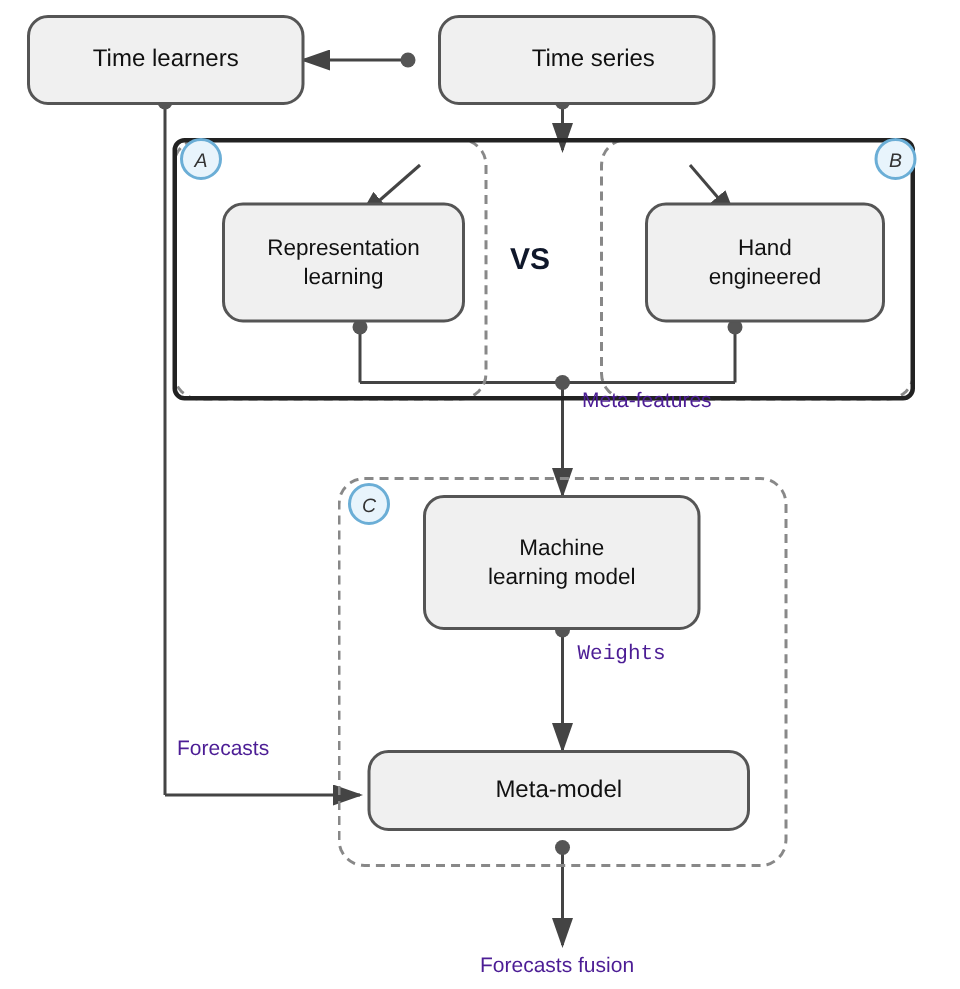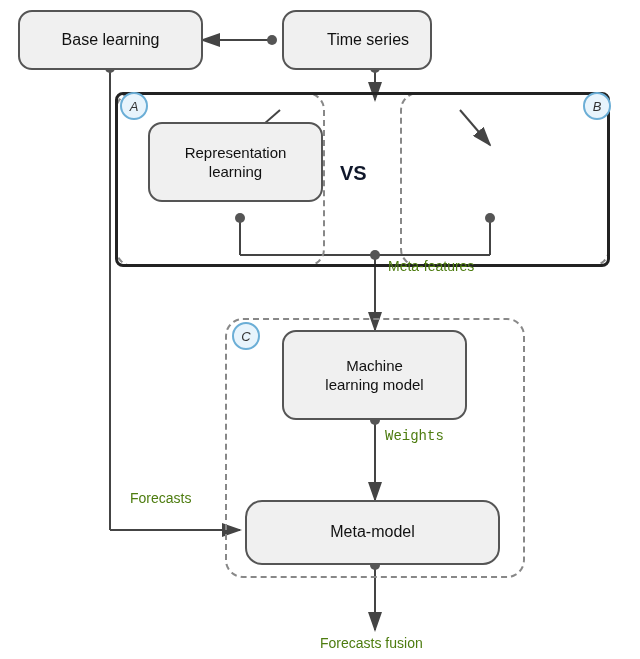--- a/index.html
+++ b/index.html
@@ -60,21 +60,21 @@
       position: absolute;
       top: 0; left: 0;
       width: 640px;
       height: 659px;
       pointer-events: none;
     }
     
     .label-text {
       position: absolute;
       font-size: 14px;
-      color: #4d7c0f;
+      color: #4c1d95;
       text-align: center;
     }
     .vs-text {
       position: absolute;
       font-size: 20px;
       font-weight: bold;
       color: #0f172a;
     }
   </style>
 </head>
@@ -130,48 +130,51 @@
 
   <div class="dashed-region" style="left:115px; top:92px; width:210px; height:175px;"></div>
 
   <div class="dashed-region" style="left:400px; top:92px; width:210px; height:175px;"></div>
 
   <div class="box box-bold" style="left:115px; top:92px; width:495px; height:175px; background:transparent; border-radius:8px;"></div>
 
   <div class="dashed-region" style="left:225px; top:318px; width:300px; height:260px;"></div>
 
   <div class="box" style="left:18px; top:10px; width:185px; height:60px; font-size:16px;">
-    <span>Base learning</span>
+    <span>Time learners</span>
   </div>
 
-  <div class="box" style="left:282px; top:10px; width:150px; height:60px; font-size:16px;padding-left:22px;">
+  <div class="box" style="left:292px; top:10px; width:185px; height:60px; font-size:16px;padding-left:22px;">
     <span>Time series</span>
   </div>
 
-  <div class="box" style="left:148px; top:122px; width:175px; height:80px; font-size:15px;">
+  <div class="box" style="left:148px; top:135px; width:162px; height:80px; font-size:15px;">
     <span style="white-space:pre-line;">Representation
 learning</span>
   </div>
 
   <div class="vs-text" style="left:340px; top:162px;">VS</div>
 
+  <div class="box" style="left:430px; top:135px; width:160px; height:80px; font-size:15px;">
+    <span style="white-space:pre-line;">Hand<br>engineered</span>
+  </div>
 
   <div class="label-text" style="left:388px; top:258px;">Meta-features</div>
 
   <div class="box" style="left:282px; top:330px; width:185px; height:90px; font-size:15px;">
     <span style="white-space:pre-line;">Machine<br>learning model</span>
   </div>
 
   <div class="label-text" style="left:385px; top:428px;font-family:Liberation Mono, monospace;">Weights</div>
 
-  <div class="box" style="left:245px; top:500px; width:255px; height:65px; font-size:16px;border-radius:17px;">
+  <div class="box" style="left:245px; top:500px; width:255px; height:54px; font-size:16px;">
     <span>Meta-model</span>
   </div>
 
-  <div class="label-text" style="left:130px; top:490px;">Forecasts</div>
+  <div class="label-text" style="left:118px; top:490px;">Forecasts</div>
 
   <div class="label-text" style="left:320px; top:635px;">Forecasts fusion</div>
 
   <div class="circle-label" style="left:120px; top:92px;">
     <span>A</span>
   </div>
 
   <div class="circle-label" style="left:583px; top:92px;">
     <span>B</span>
   </div>

